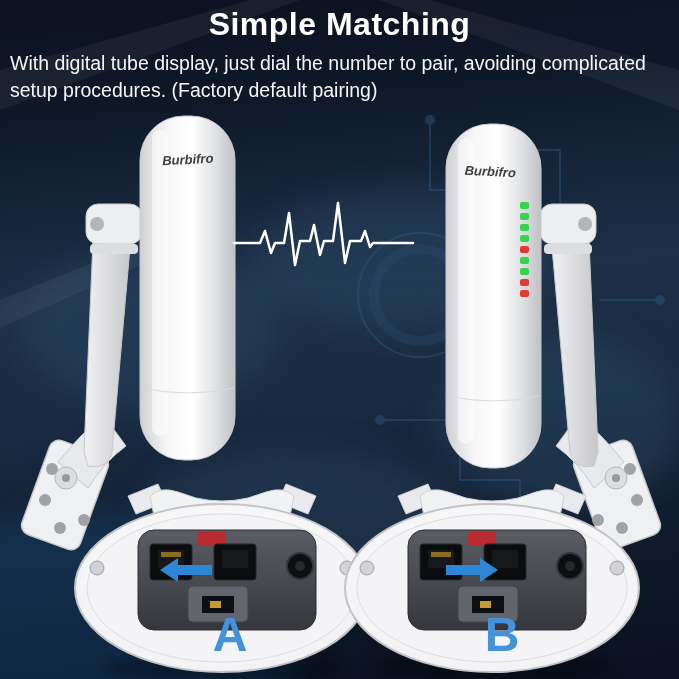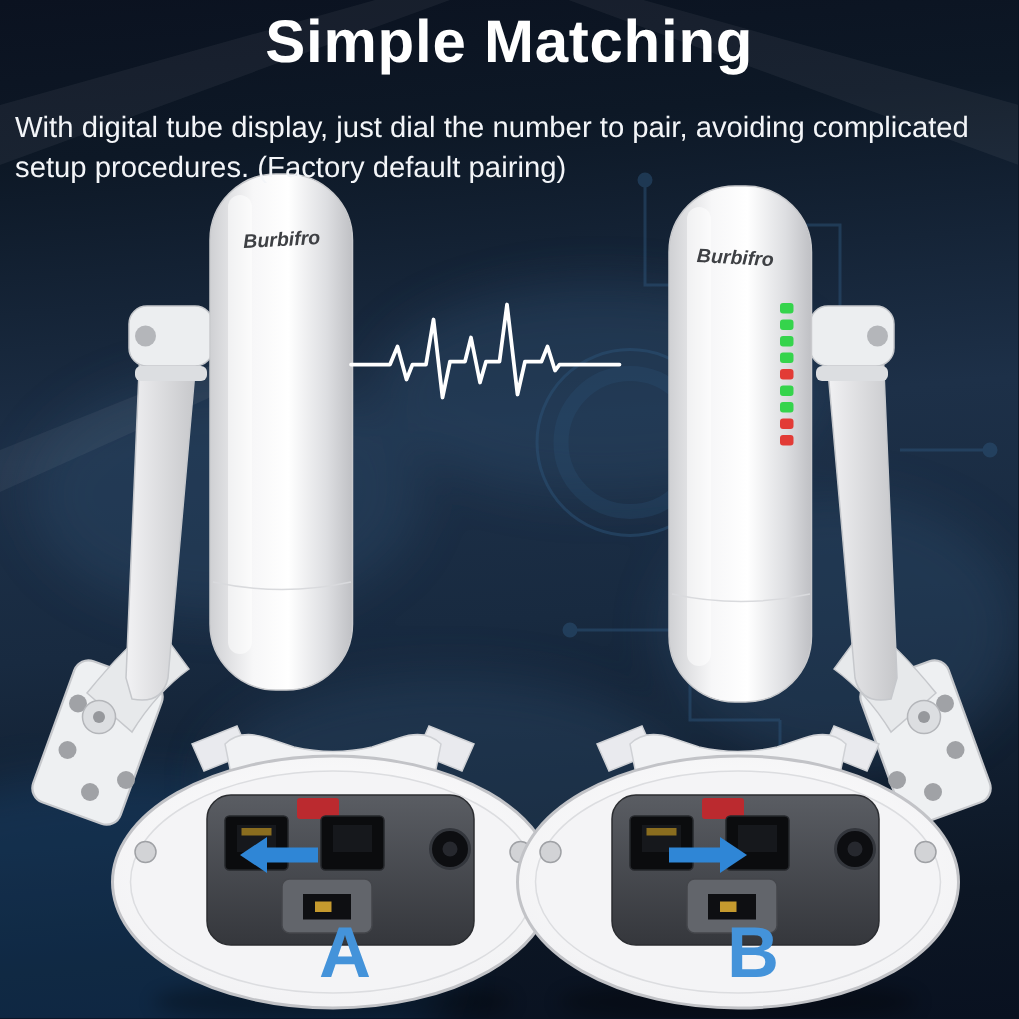--- a/index.html
+++ b/index.html
@@ -4,22 +4,22 @@
 <style>
   * { margin:0; padding:0; box-sizing:border-box; }
   html,body { width:679px; height:679px; }
   body { font-family:"Liberation Sans", sans-serif; overflow:hidden; background:#0a1220; }
   .stage { position:relative; width:679px; height:679px; overflow:hidden;
     background: linear-gradient(175deg,#0b1220 0%, #0d1826 15%, #1d3048 42%, #182a40 60%, #0c1624 88%, #091120 100%); }
   svg.layer { position:absolute; left:0; top:0; width:679px; height:679px; }
   .bg { z-index:1; }
   .scene { z-index:2; }
   .header { position:absolute; top:6px; left:0; width:100%; z-index:3; }
-  .title { font-size:40px; font-weight:bold; color:#ffffff; text-align:center; letter-spacing:0.5px; }
-  .subtitle { margin-top:21px; padding:0 10px; text-align:left; font-size:19.5px; color:#f3f5f8; line-height:1.38; }
+  .title { font-size:32px; font-weight:bold; color:#ffffff; text-align:center; letter-spacing:0.5px; }
+  .subtitle { margin-top:7px; padding:0 10px; text-align:left; font-size:19.5px; color:#f3f5f8; line-height:1.38; }
   text.brand { font-style:italic; font-weight:bold; }
   text.unit-label { font-weight:bold; }
 </style>
 </head>
 <body>
 
 <div class="stage">
 
   <svg class="layer bg" viewBox="0 0 679 679">
     <defs>

